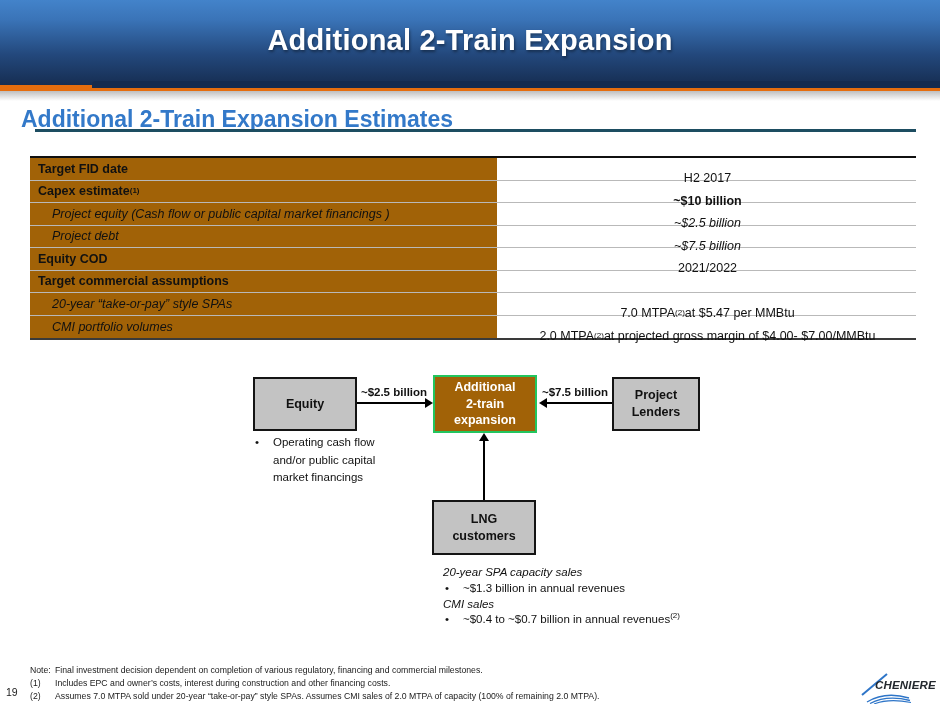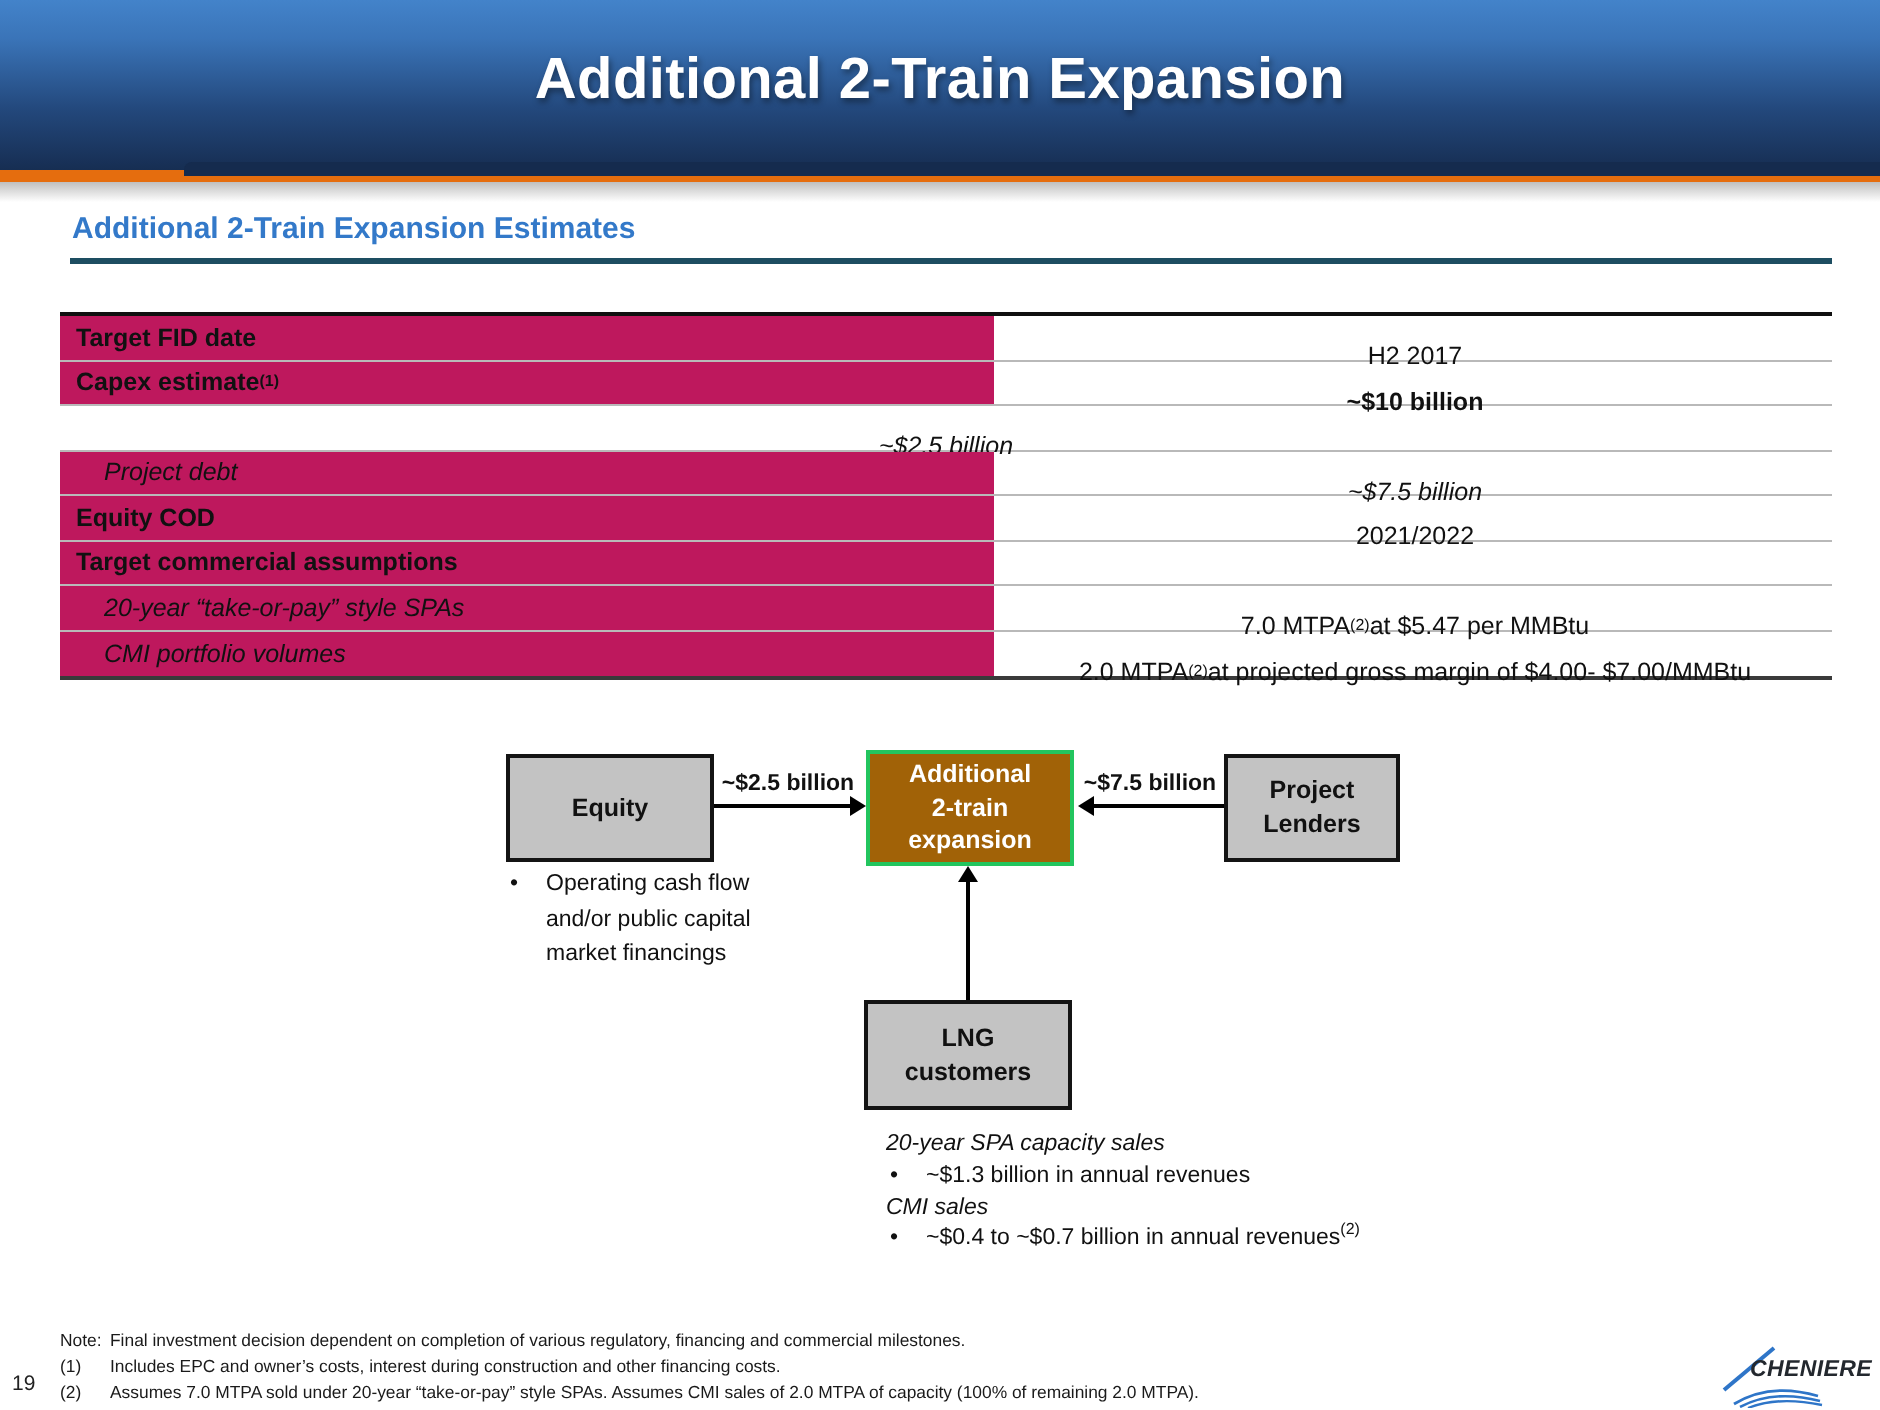--- a/index.html
+++ b/index.html
@@ -10,28 +10,28 @@
   .header{position:absolute;left:0;top:0;width:940px;height:88px;
           background:linear-gradient(180deg,#4383ca 0%,#3a74b8 22%,#23487c 62%,#152b4e 100%);}
   .title{position:absolute;left:0;top:24px;width:940px;text-align:center;color:#fff;
          font-size:29px;font-weight:bold;text-shadow:1px 2px 3px rgba(0,0,0,.4);letter-spacing:.2px;}
   .orange-line{position:absolute;left:0;top:85px;width:940px;height:6px;background:#e56d0e;}
   .navy-overlay{position:absolute;left:92px;top:81px;width:848px;height:7px;background:#152b4e;border-radius:4px 0 0 0;}
   .header-shadow{position:absolute;left:0;top:91px;width:940px;height:10px;
                  background:linear-gradient(180deg,#bfbfbf 0%,rgba(255,255,255,0) 100%);}
 
   
-  .section-heading{position:absolute;left:36px;top:106px;font-size:15px;font-weight:bold;color:#3379c9;}
+  .section-heading{position:absolute;left:21px;top:106px;font-size:23px;font-weight:bold;color:#3379c9;}
   .section-underline{position:absolute;left:35px;top:129px;width:881px;height:3px;background:#1d4d61;}
 
   
   .etable{position:absolute;left:30px;top:156px;width:886px;border-top:2.5px solid #101010;border-bottom:2px solid #3a3a3a;}
   .trow{display:flex;height:22.5px;border-bottom:1px solid #b9b9b9;box-sizing:border-box;}
   .trow:last-child{border-bottom:none;}
-  .tlabel{width:469px;background:#be185d;border-right:2px solid #fff;box-sizing:border-box;
+  .tlabel{width:469px;background:#a16207;border-right:2px solid #fff;box-sizing:border-box;
           display:flex;align-items:center;padding-left:8px;font-size:12.5px;text-align:right;}
   .tlabel.indent{padding-left:22px;}
   .tvalue{flex:1;display:flex;align-items:center;justify-content:center;font-size:12.5px;text-align:center;margin-top:19px;}
   .bold{font-weight:bold;}
   .italic{font-style:italic;}
   sup{font-size:8px;line-height:0;vertical-align:super;}
 
   
   .dbox{position:absolute;display:flex;align-items:center;justify-content:center;text-align:center;
         font-weight:bold;font-size:12.5px;line-height:1.35;white-space:pre-line;box-sizing:border-box;}
@@ -97,20 +97,23 @@
       <div class="trow">
         <div class="tlabel bold">
           <span>Capex estimate</span>
           <sup>(1)</sup>
         </div>
         <div class="tvalue bold">
           <span>~$10 billion</span>
         </div>
       </div>
       <div class="trow">
+        <div class="tlabel indent italic">
+          <span>Project equity (Cash flow or public capital market financings )</span>
+        </div>
         <div class="tvalue italic">
           <span>~$2.5 billion</span>
         </div>
       </div>
       <div class="trow">
         <div class="tlabel indent italic">
           <span>Project debt</span>
         </div>
         <div class="tvalue italic">
           <span>~$7.5 billion</span>

